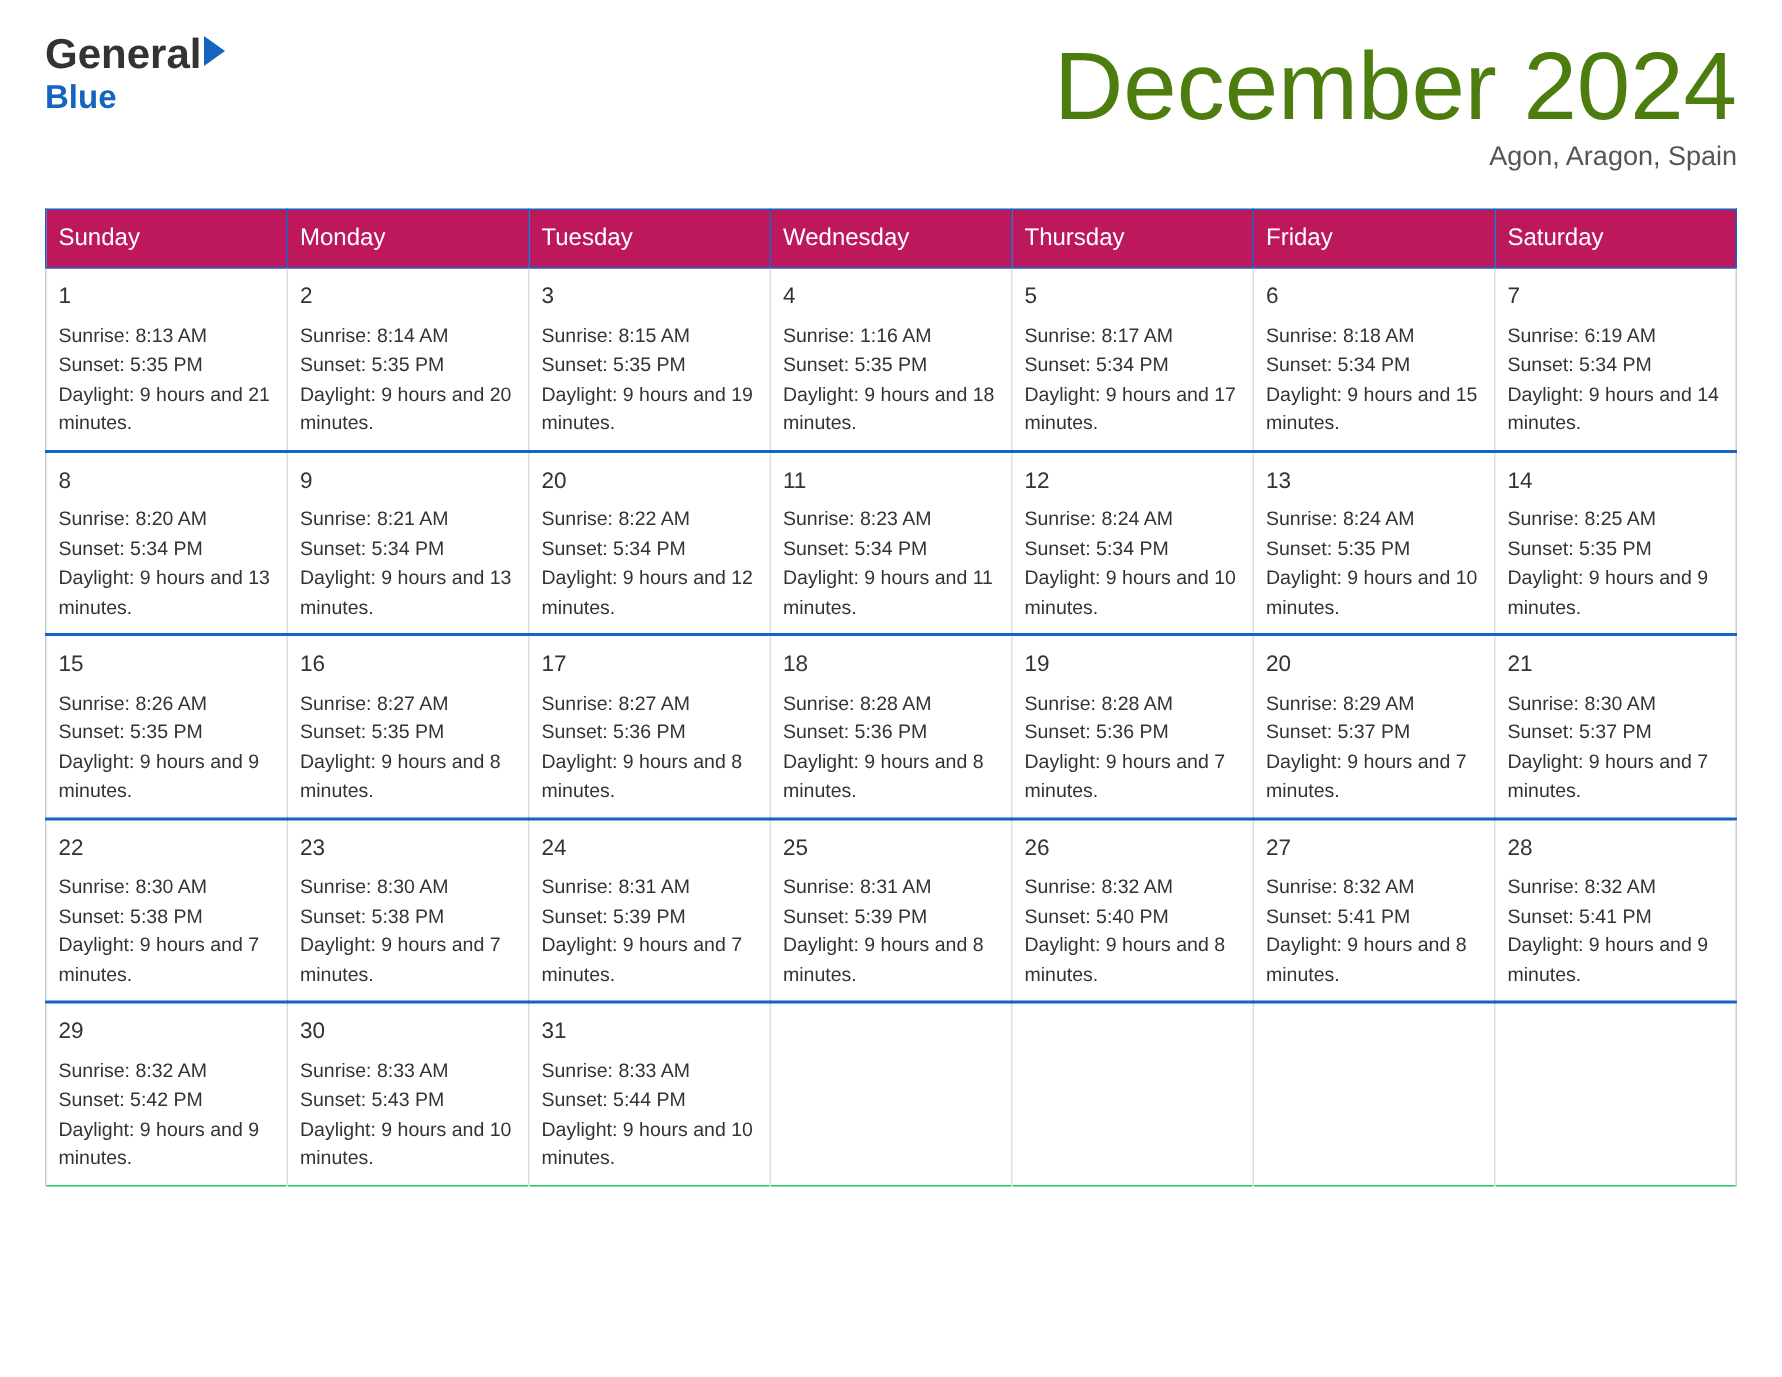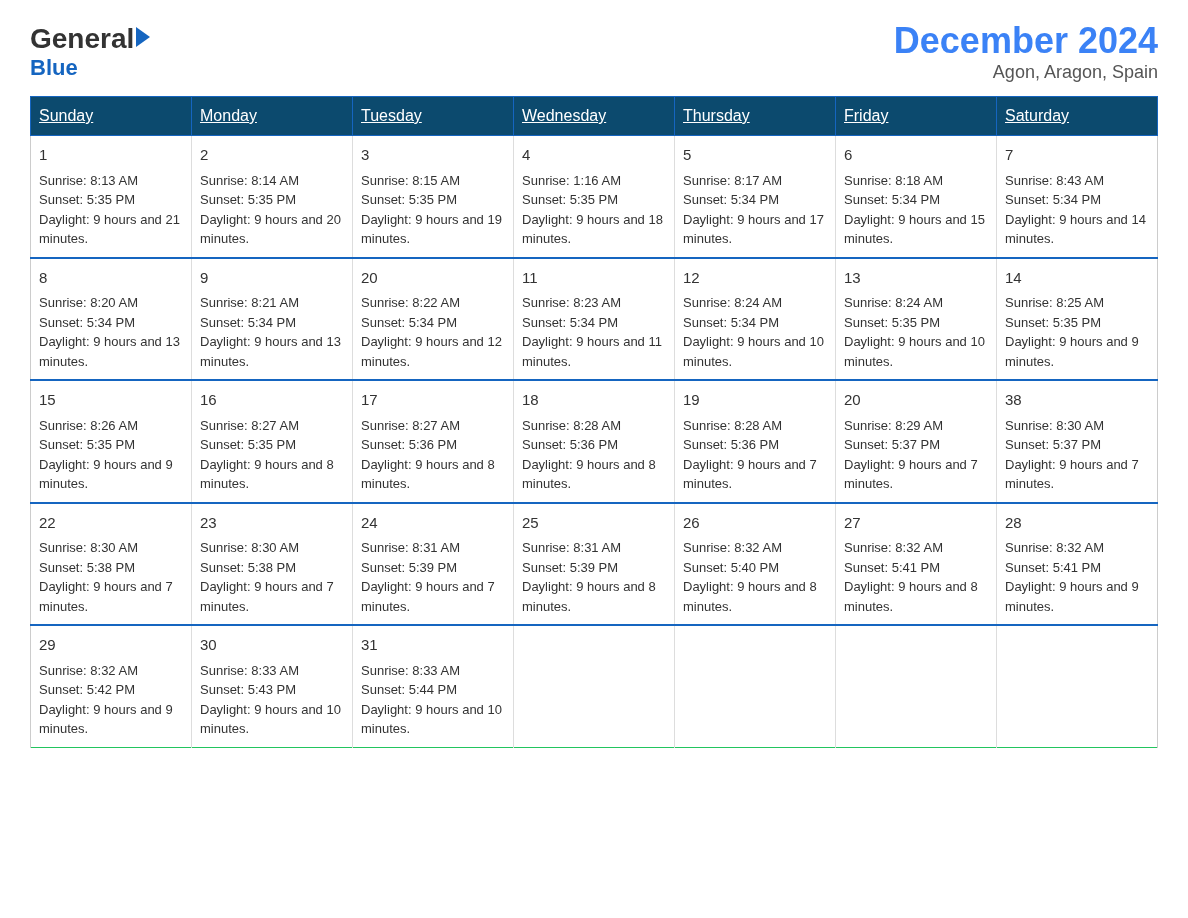--- a/index.html
+++ b/index.html
@@ -7,22 +7,22 @@
       font-family: Arial, sans-serif;
       background: #fff;
       color: #333;
       width: 1188px;
       min-height: 918px;
       padding: 20px 30px;
     }
     .header {
       display: flex;
       justify-content: space-between;
-      align-items: center;
-      margin-bottom: 13px;
+      align-items: flex-start;
+      margin-bottom: 24px;
       gap: 16px;
     }
     .logo-text-general {
       font-size: 28px;
       font-weight: bold;
       color: #333;
     }
     .logo-text-blue {
       font-size: 22px;
       font-weight: bold;
@@ -42,37 +42,36 @@
       flex-direction: column;
     }
     .logo-top {
       display: flex;
       align-items: center;
     }
     .title-section {
       text-align: right;
     }
     .month-title {
-      font-size: 36px;
-      font-weight: bold;
-      color: #3b82f6;
+      font-size: 64px;
+      font-weight: normal;
+      color: #4d7c0f;
     }
     .location-title {
       font-size: 18px;
       color: #555;
     }
     table {
       width: 100%;
       border-collapse: collapse;
       table-layout: fixed;
     }
     thead tr {
-      background-color: #0c4a6e;
+      background-color: #be185d;
       color: #fff;
-      text-decoration: underline;
     }
     thead th {
       padding: 10px 8px;
       font-size: 16px;
       font-weight: normal;
       text-align: left;
       border: 1px solid #1565c0;
     }
     tbody tr {
       border-bottom: 2px solid #1565c0;
@@ -167,21 +166,21 @@
           <div class="day-info">Daylight: 9 hours and 17 minutes.</div>
         </td>
         <td>
           <div class="day-number">6</div>
           <div class="day-info">Sunrise: 8:18 AM</div>
           <div class="day-info">Sunset: 5:34 PM</div>
           <div class="day-info">Daylight: 9 hours and 15 minutes.</div>
         </td>
         <td>
           <div class="day-number">7</div>
-          <div class="day-info">Sunrise: 8:43 AM</div>
+          <div class="day-info">Sunrise: 6:19 AM</div>
           <div class="day-info">Sunset: 5:34 PM</div>
           <div class="day-info">Daylight: 9 hours and 14 minutes.</div>
         </td>
       </tr>
       <tr>
         <td>
           <div class="day-number">8</div>
           <div class="day-info">Sunrise: 8:20 AM</div>
           <div class="day-info">Sunset: 5:34 PM</div>
           <div class="day-info">Daylight: 9 hours and 13 minutes.</div>
@@ -254,21 +253,21 @@
           <div class="day-info">Sunset: 5:36 PM</div>
           <div class="day-info">Daylight: 9 hours and 7 minutes.</div>
         </td>
         <td>
           <div class="day-number">20</div>
           <div class="day-info">Sunrise: 8:29 AM</div>
           <div class="day-info">Sunset: 5:37 PM</div>
           <div class="day-info">Daylight: 9 hours and 7 minutes.</div>
         </td>
         <td>
-          <div class="day-number">38</div>
+          <div class="day-number">21</div>
           <div class="day-info">Sunrise: 8:30 AM</div>
           <div class="day-info">Sunset: 5:37 PM</div>
           <div class="day-info">Daylight: 9 hours and 7 minutes.</div>
         </td>
       </tr>
       <tr>
         <td>
           <div class="day-number">22</div>
           <div class="day-info">Sunrise: 8:30 AM</div>
           <div class="day-info">Sunset: 5:38 PM</div>

